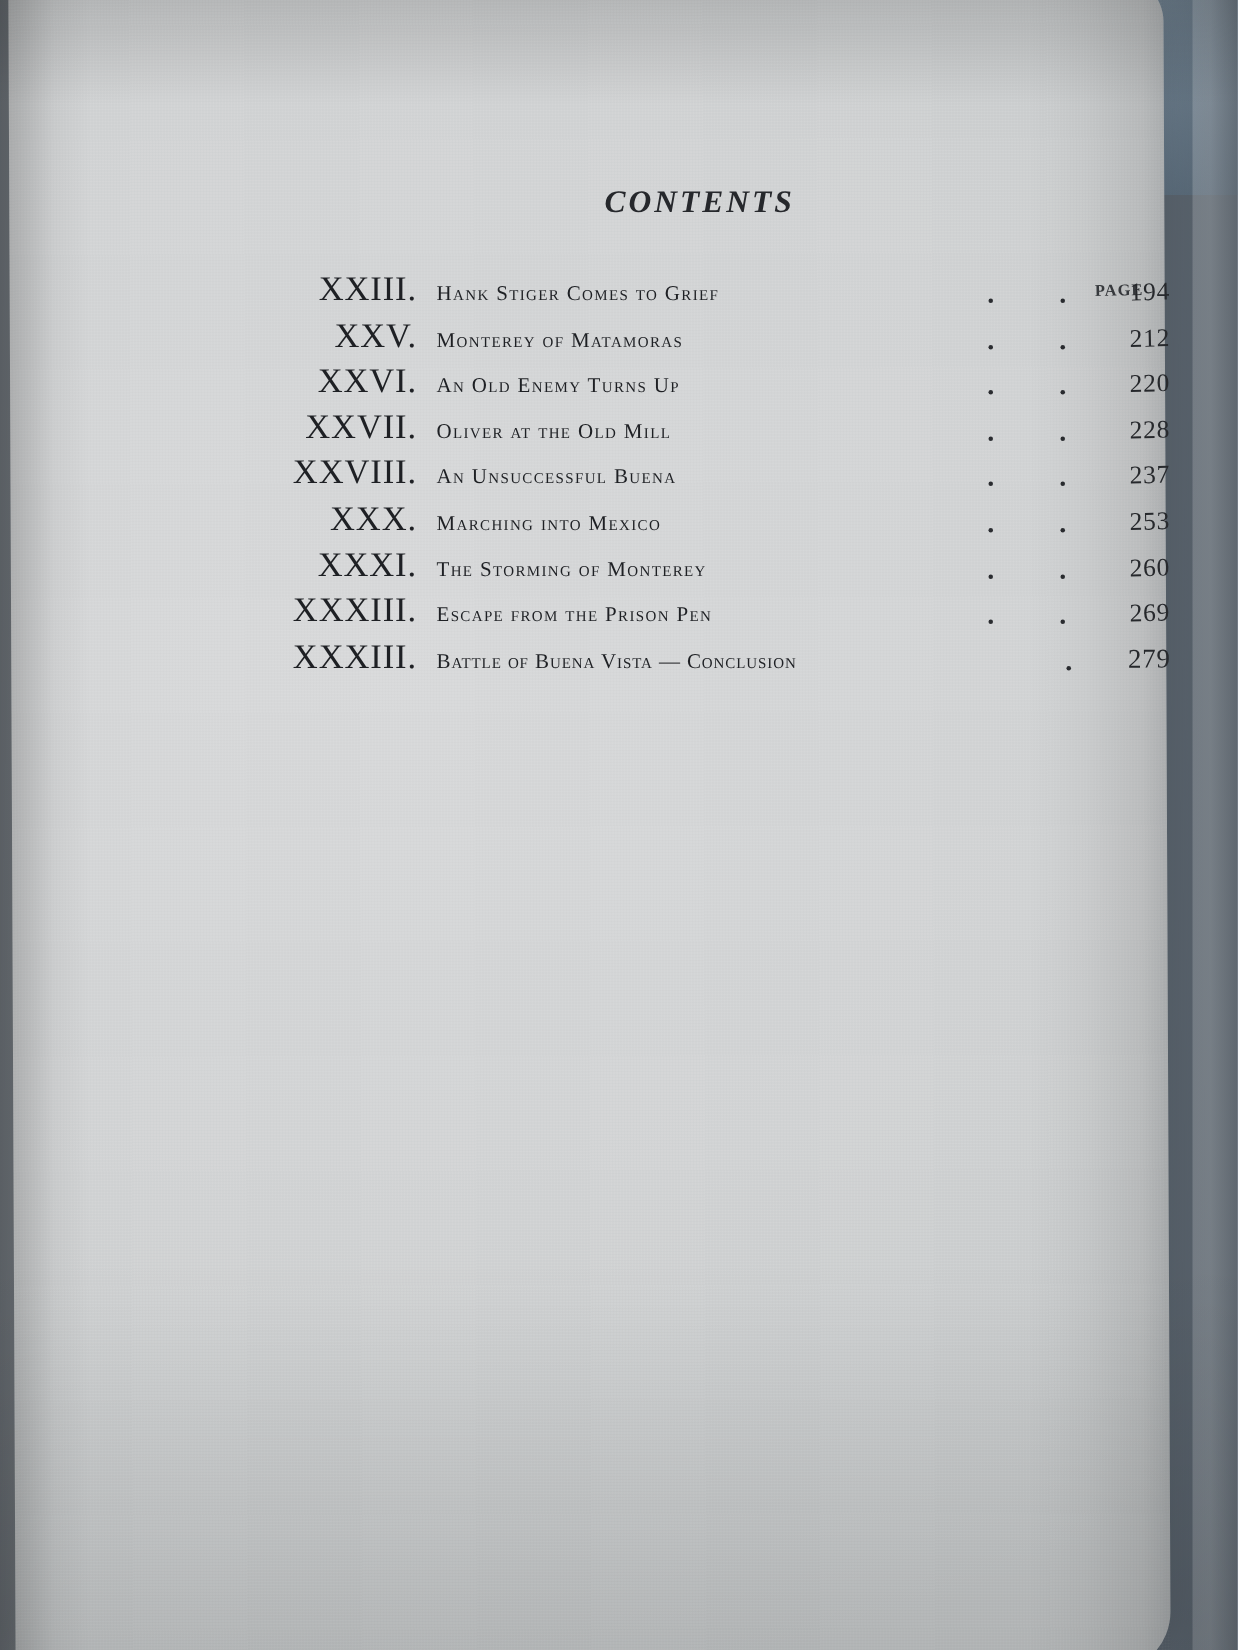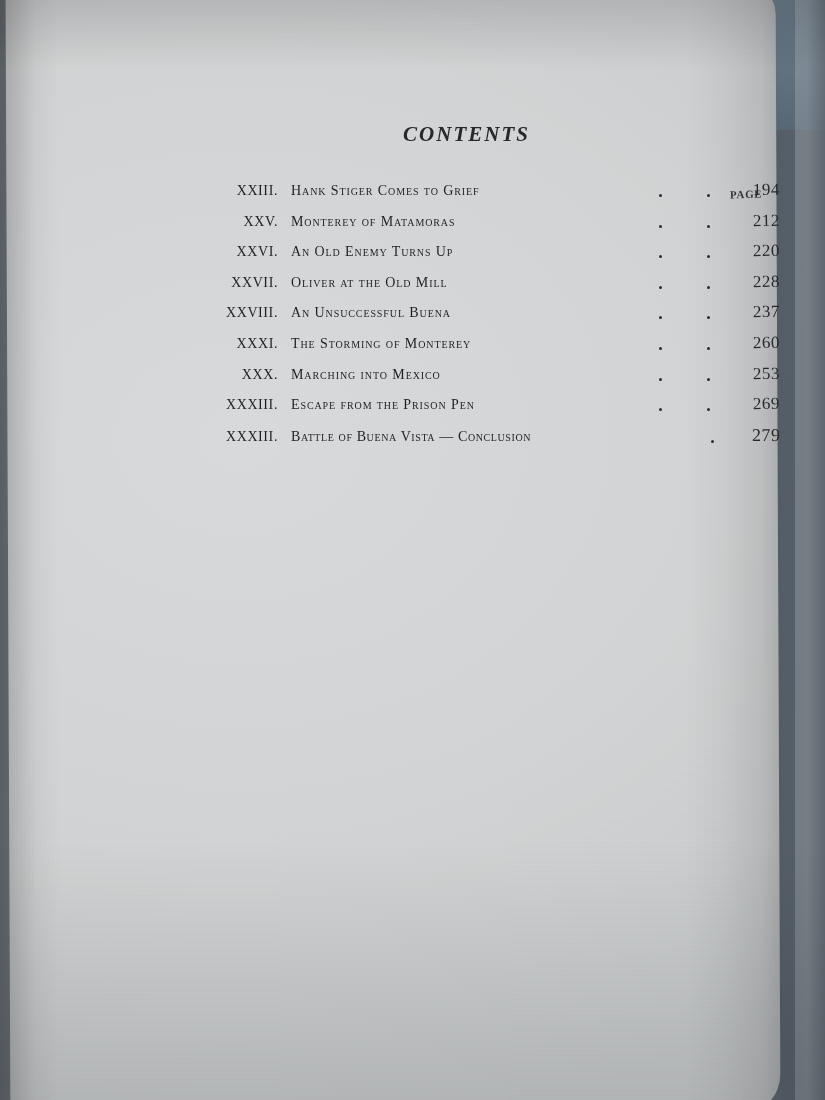--- a/index.html
+++ b/index.html
@@ -166,21 +166,21 @@
     display: flex;
     align-items: baseline;
     height: 30.6px;
     color: #1e2024;
   }
 
   .num {
     width: 128px;
     text-align: right;
     font-family: "Liberation Serif", serif;
-    font-size: 14px;
+    font-size: 23px;
     letter-spacing: 0.6px;
     white-space: nowrap;
   }
 
   .title {
     padding-left: 13px;
     font-family: Liberation Serif, serif;
     font-variant: small-caps;
     font-size: 14px;
     letter-spacing: 0.9px;
@@ -279,31 +279,31 @@
 
       <div class="row">
         <span class="num">XXVIII.</span>
         <span class="title">An Unsuccessful Buena</span>
         <span class="dots mid"></span>
         <span class="pg"><span class="pg-skew">237</span></span>
       </div>
 
 
       <div class="row">
+        <span class="num">XXX.</span>
+        <span class="title">Marching into Mexico</span>
+        <span class="dots mid"></span>
+        <span class="pg"><span class="pg-skew">253</span></span>
+      </div>
+
+      <div class="row">
         <span class="num">XXXI.</span>
         <span class="title">The Storming of Monterey</span>
         <span class="dots mid"></span>
         <span class="pg"><span class="pg-skew">260</span></span>
-      </div>
-
-      <div class="row">
-        <span class="num">XXX.</span>
-        <span class="title">Marching into Mexico</span>
-        <span class="dots mid"></span>
-        <span class="pg"><span class="pg-skew">253</span></span>
       </div>
 
       <div class="row">
         <span class="num">XXXIII.</span>
         <span class="title">Escape from the Prison Pen</span>
         <span class="dots mid"></span>
         <span class="pg"><span class="pg-skew">269</span></span>
       </div>
 
       <div class="row last">

